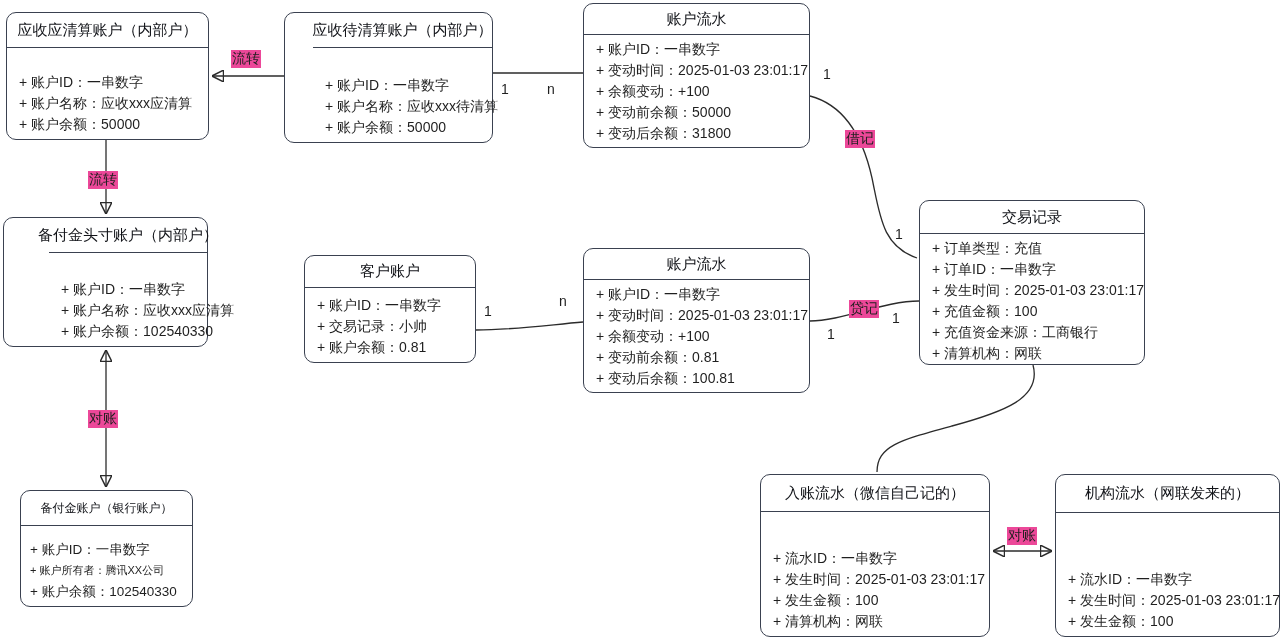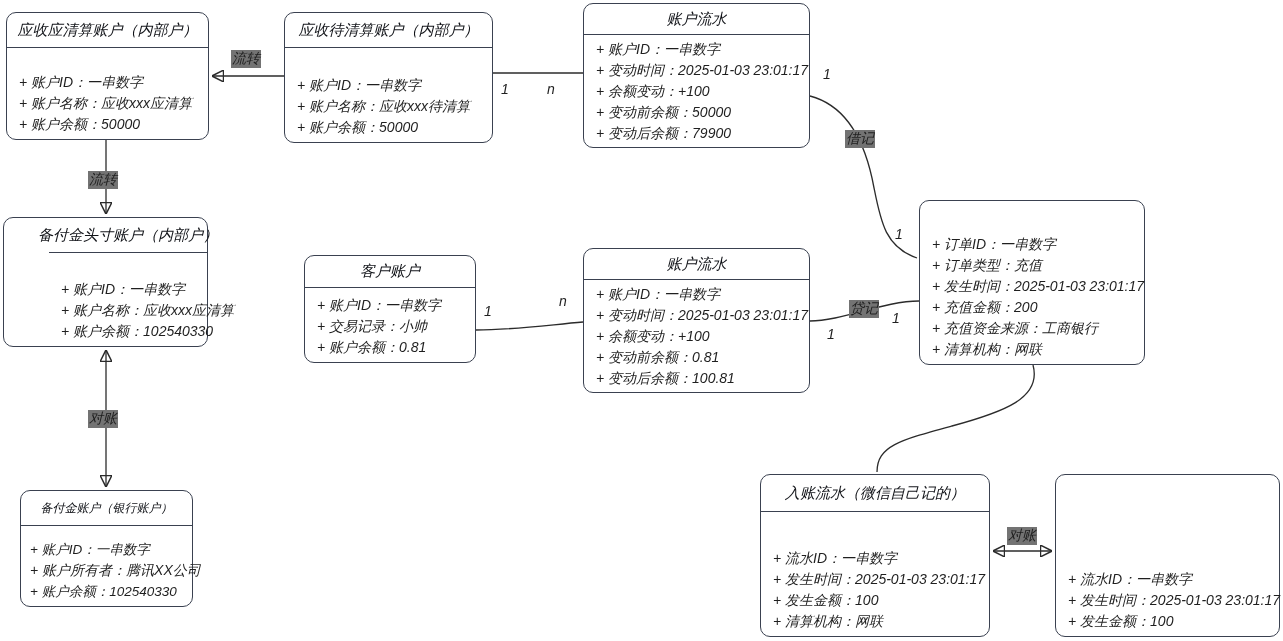--- a/index.html
+++ b/index.html
@@ -1,18 +1,18 @@
 <!DOCTYPE html>
 <html><head>
 <meta charset="utf-8">
 <style>
   * { margin: 0; padding: 0; box-sizing: border-box; }
   html, body { width: 1283px; height: 641px; background: #ffffff; overflow: hidden; }
   body { font-family: "Liberation Sans", "DejaVu Sans", sans-serif; color: #1f1f1f; }
-  .canvas { position: relative; width: 1224px; height: 641px; background: #ffffff; font-style: italic; }
+  .canvas { position: relative; width: 1224px; height: 641px; background: #ffffff; }
   .edge-layer { position: absolute; left: 0; top: 0; width: 1283px; height: 641px; }
   .edge-layer path, .edge-layer line { stroke: #2b2b2b; stroke-width: 1.3; fill: none; }
 
   .node {
     position: absolute;
     background: #ffffff;
     border: 1.5px solid #3a4150;
     border-radius: 10px;
     display: flex;
     flex-direction: column;
@@ -41,21 +41,21 @@
     font-size: 14px;
     line-height: 21px;
     white-space: nowrap;
     color: #1f1f1f;
   }
   .edge-label {
     position: absolute;
     font-size: 14px;
     color: #1f1f1f;
     white-space: nowrap;
-    background: #737373;
+    background: #ec4899;
     padding: 0 1px;
   }
   .mult { background: transparent; }
 </style>
 </head>
 <body>
 
 <div class="canvas">
 
   <svg class="edge-layer" viewBox="0 0 1283 641">
@@ -77,54 +77,54 @@
 
   <div class="node" style="left:6px; top:12px; width:203px; height:128px;">
     <div class="node-title">应收应清算账户（内部户）</div>
     <div class="node-body">
       <div class="attr">+ 账户ID：一串数字</div>
       <div class="attr">+ 账户名称：应收xxx应清算</div>
       <div class="attr">+ 账户余额：50000</div>
     </div>
   </div>
 
-  <div class="node" style="left:284px; top:12px; width:209px; height:131px;">
+  <div class="node" style="left:284px; top:12px; width:209px; height:131px;padding-left:28px;">
     <div class="node-title">应收待清算账户（内部户）</div>
     <div class="node-body">
       <div class="attr">+ 账户ID：一串数字</div>
       <div class="attr">+ 账户名称：应收xxx待清算</div>
       <div class="attr">+ 账户余额：50000</div>
     </div>
   </div>
 
   <div class="node" style="left:583px; top:3px; width:227px; height:145px;">
     <div class="node-title" style="height:31px;">账户流水</div>
     <div class="node-body">
       <div class="attr">+ 账户ID：一串数字</div>
       <div class="attr">+ 变动时间：2025-01-03 23:01:17</div>
       <div class="attr">+ 余额变动：+100</div>
       <div class="attr">+ 变动前余额：50000</div>
-      <div class="attr">+ 变动后余额：79900</div>
+      <div class="attr">+ 变动后余额：31800</div>
     </div>
   </div>
 
   <div class="node" style="left:3px; top:217px; width:205px; height:130px;padding-left:45px;">
     <div class="node-title">备付金头寸账户（内部户）</div>
     <div class="node-body">
       <div class="attr">+ 账户ID：一串数字</div>
       <div class="attr">+ 账户名称：应收xxx应清算</div>
       <div class="attr">+ 账户余额：102540330</div>
     </div>
   </div>
 
   <div class="node" style="left:20px; top:490px; width:173px; height:117px;">
     <div class="node-title" style="font-size:12px;">备付金账户（银行账户）</div>
     <div class="node-body" style="padding-left:9px;">
       <div class="attr" style="font-size:13.5px;">+ 账户ID：一串数字</div>
-      <div class="attr" style="font-size:14px;">+ 账户所有者：腾讯XX公司</div>
+      <div class="attr" style="font-size:11px;">+ 账户所有者：腾讯XX公司</div>
       <div class="attr" style="font-size:13.5px;">+ 账户余额：102540330</div>
     </div>
   </div>
 
   <div class="node" style="left:304px; top:255px; width:172px; height:108px;">
     <div class="node-title" style="height:32px;">客户账户</div>
     <div class="node-body">
       <div class="attr">+ 账户ID：一串数字</div>
       <div class="attr">+ 交易记录：小帅</div>
       <div class="attr">+ 账户余额：0.81</div>
@@ -136,41 +136,43 @@
     <div class="node-body">
       <div class="attr">+ 账户ID：一串数字</div>
       <div class="attr">+ 变动时间：2025-01-03 23:01:17</div>
       <div class="attr">+ 余额变动：+100</div>
       <div class="attr">+ 变动前余额：0.81</div>
       <div class="attr">+ 变动后余额：100.81</div>
     </div>
   </div>
 
   <div class="node" style="left:919px; top:200px; width:226px; height:165px;">
+    <div class="node-title" style="height:33px;">交易记录</div>
     <div class="node-body">
+      <div class="attr">+ 订单类型：充值</div>
       <div class="attr">+ 订单ID：一串数字</div>
-      <div class="attr">+ 订单类型：充值</div>
       <div class="attr">+ 发生时间：2025-01-03 23:01:17</div>
-      <div class="attr">+ 充值金额：200</div>
+      <div class="attr">+ 充值金额：100</div>
       <div class="attr">+ 充值资金来源：工商银行</div>
       <div class="attr">+ 清算机构：网联</div>
     </div>
   </div>
 
   <div class="node" style="left:760px; top:474px; width:230px; height:163px;">
     <div class="node-title" style="height:37px;">入账流水（微信自己记的）</div>
     <div class="node-body">
       <div class="attr">+ 流水ID：一串数字</div>
       <div class="attr">+ 发生时间：2025-01-03 23:01:17</div>
       <div class="attr">+ 发生金额：100</div>
       <div class="attr">+ 清算机构：网联</div>
     </div>
   </div>
 
   <div class="node" style="left:1055px; top:474px; width:225px; height:163px;">
+    <div class="node-title" style="height:38px;">机构流水（网联发来的）</div>
     <div class="node-body">
       <div class="attr">+ 流水ID：一串数字</div>
       <div class="attr">+ 发生时间：2025-01-03 23:01:17</div>
       <div class="attr">+ 发生金额：100</div>
     </div>
   </div>
 
   <span class="edge-label" style="left:231px; top:50px;">流转</span>
   <span class="edge-label mult" style="left:500px; top:81px;">1</span>
   <span class="edge-label mult" style="left:546px; top:81px;">n</span>

